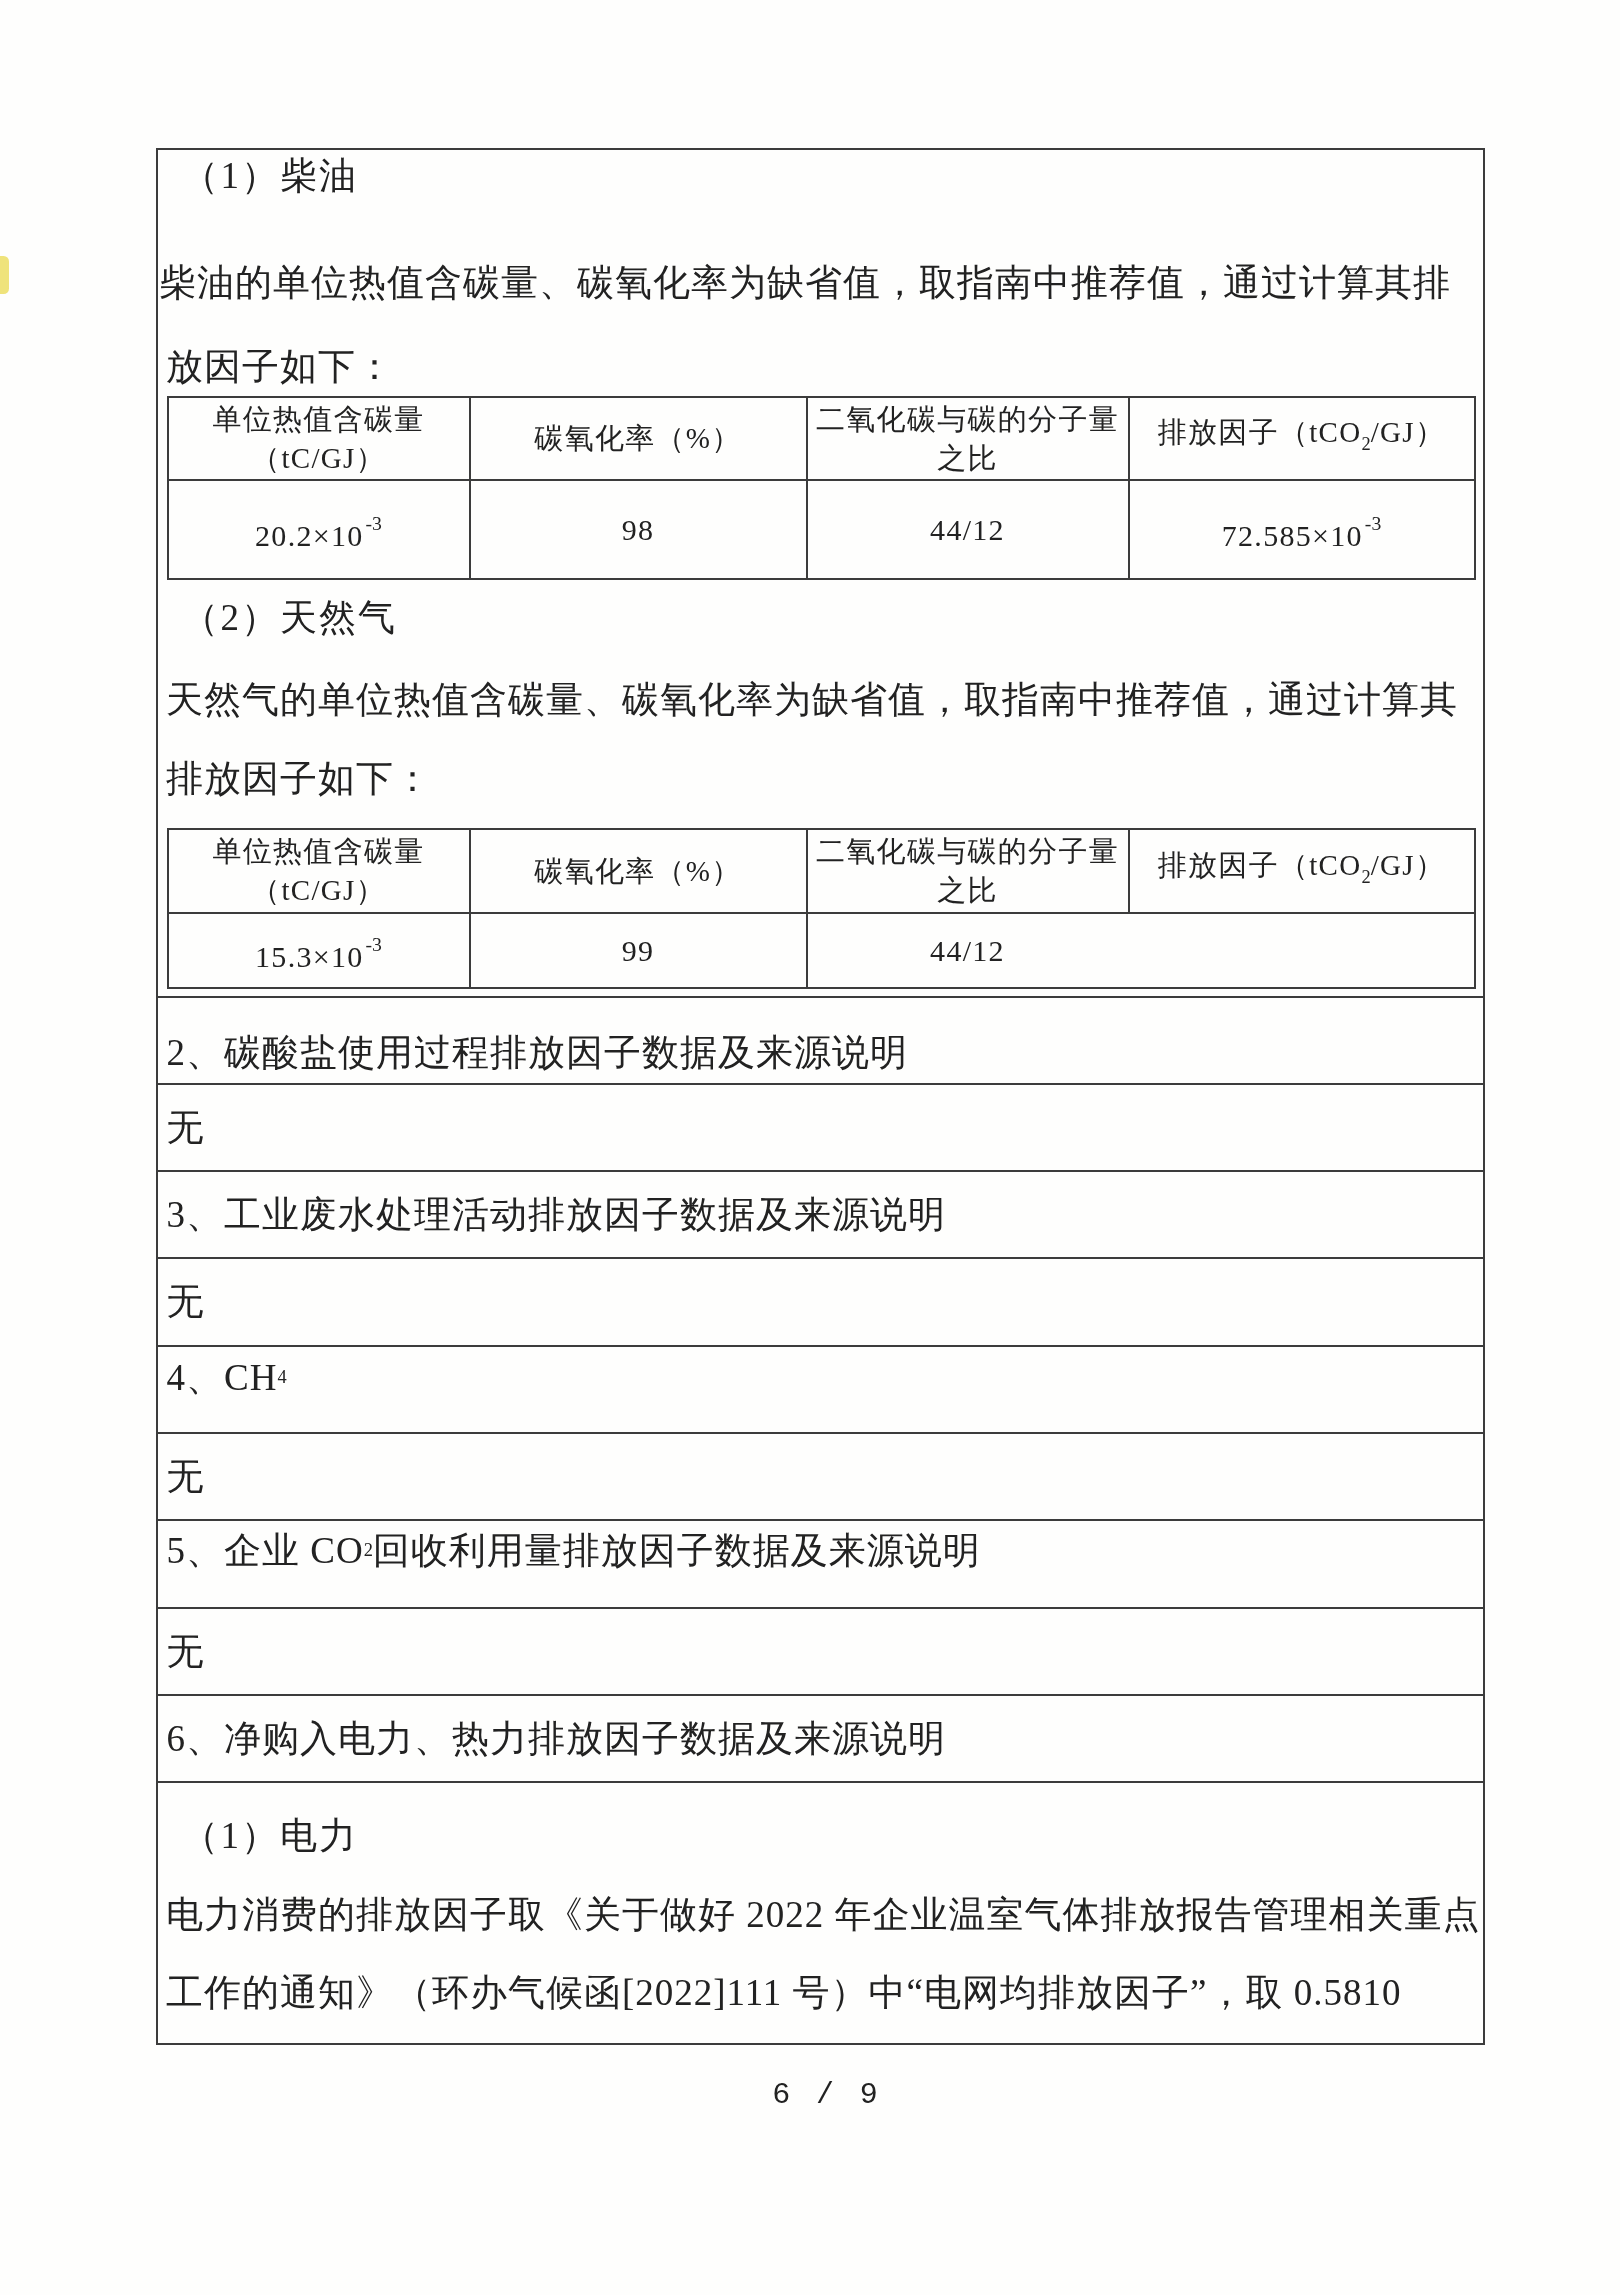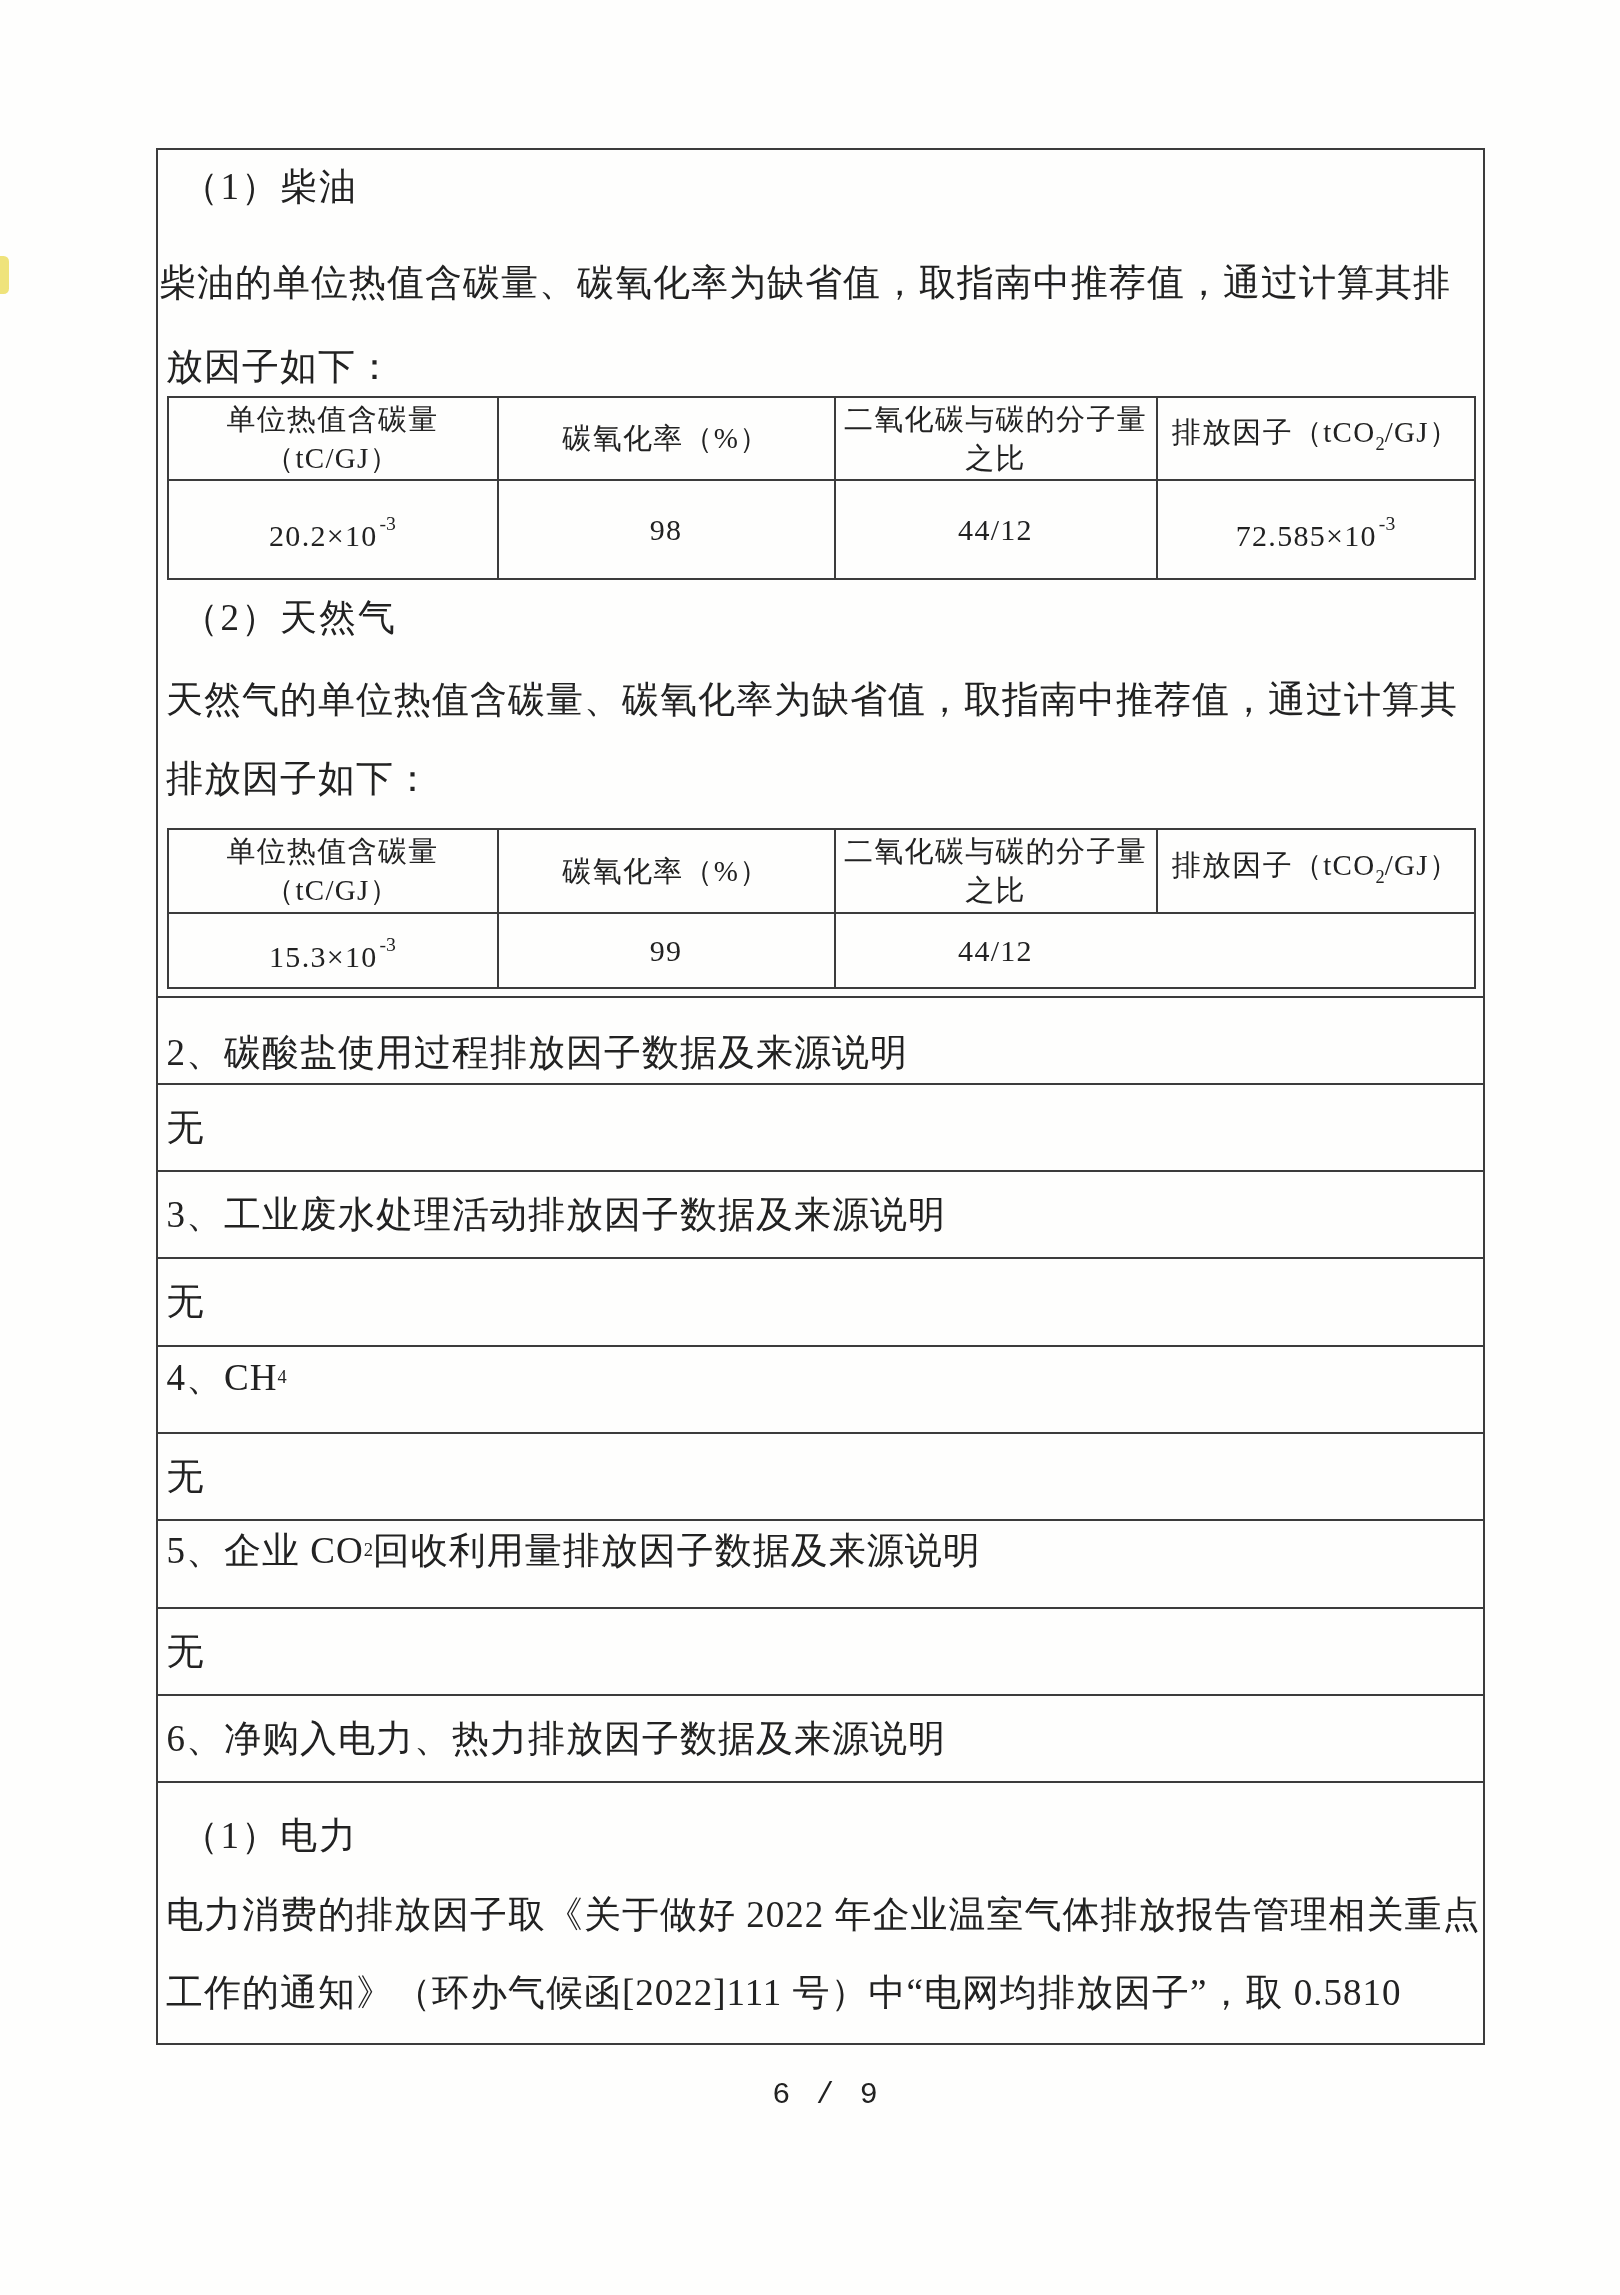--- a/index.html
+++ b/index.html
@@ -27,21 +27,21 @@
 
   
   .ftable{position:absolute;left:8.5px;width:1309px;border:2.6px solid var(--line);
     display:flex;flex-direction:column}
   .frow{display:flex;width:100%}
   .fhead{border-bottom:2.6px solid var(--line)}
   .fdata{flex:1}
   .fcell{display:flex;flex-direction:column;align-items:center;justify-content:center;
     font-size:29px;line-height:39px;letter-spacing:1.3px;text-align:center}
   .fdata .fcell{font-size:30px}
-  .c1{width:328px}
+  .c1{width:300px}
   .c2{width:337px;border-left:2.6px solid var(--line)}
   .c3{width:322px;border-left:2.6px solid var(--line)}
   .c4{flex:1;border-left:2.6px solid var(--line)}
 
   sup.sp{font-size:19.7px;vertical-align:15.8px;letter-spacing:0;margin-left:2px}
   sub.sb{font-size:18.4px;vertical-align:-7.9px;letter-spacing:0}
 
   
   .srow{position:absolute;left:0;width:100%;border-top:2.6px solid var(--line);
     display:flex;align-items:center;padding-left:8.5px;
@@ -55,21 +55,21 @@
 </style>
 </head>
 <body>
 
 <div class="page">
 
   <div class="artifact"></div>
 
   <div class="outer">
 
-    <div class="title-line" style="left:23.6px;top:17px">（1）柴油</div>
+    <div class="title-line" style="left:23.6px;top:6px">（1）柴油</div>
     <div class="tline" style="left:1px;top:113px">柴油的单位热值含碳量、碳氧化率为缺省值，取指南中推荐值，通过计算其排</div>
     <div class="tline" style="left:7.9px;top:197px">放因子如下：</div>
 
     <div class="ftable" style="top:246px;height:184px">
       <div class="frow fhead" style="height:83px">
         <div class="fcell c1">
           <div>单位热值含碳量</div>
           <div>（tC/GJ）</div>
         </div>
         <div class="fcell c2">

